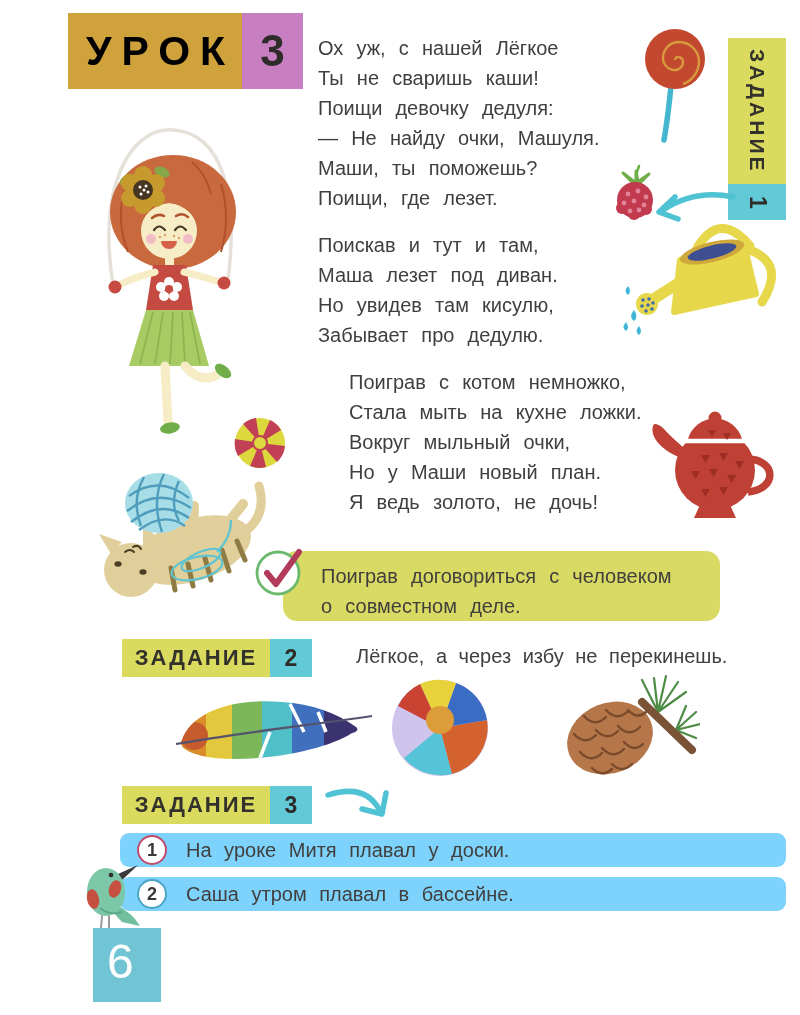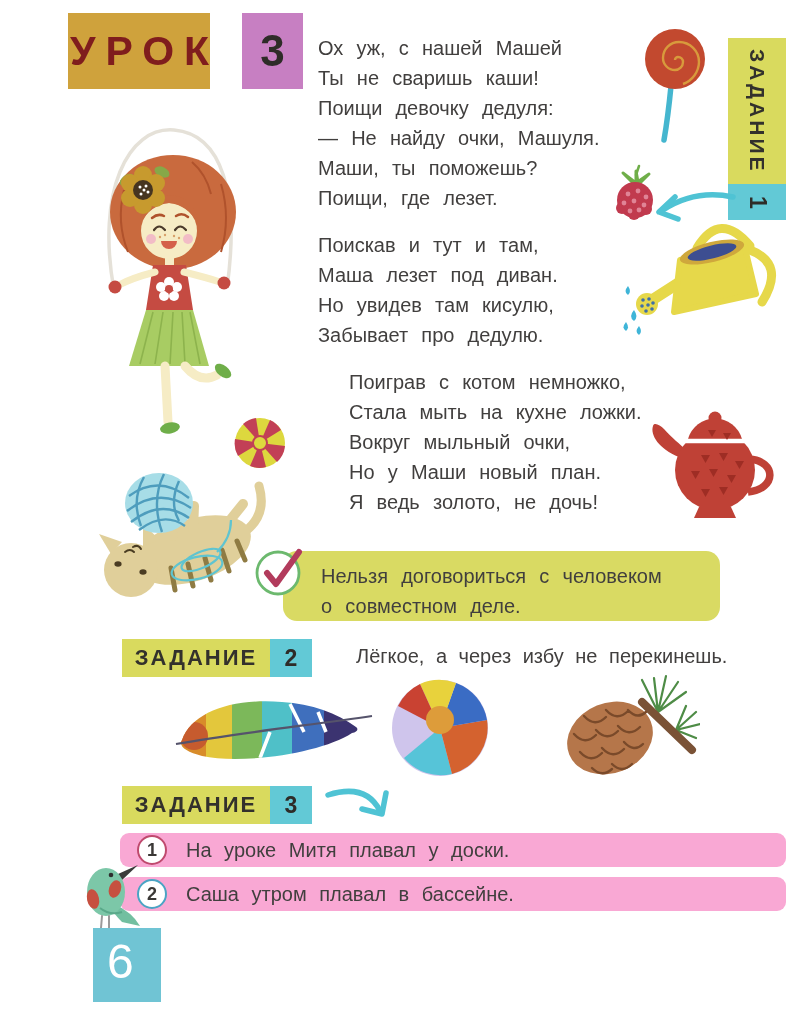--- a/index.html
+++ b/index.html
@@ -4,23 +4,23 @@
 <style>
   html,body{margin:0;padding:0;background:#ffffff;}
   .page{
     position:relative;width:800px;height:1015px;background:#ffffff;overflow:hidden;
     font-family:"Liberation Sans", sans-serif;color:#413f3e;
     outline:1px solid #efefef;
   }
   .abs{position:absolute;}
   
   .lesson-label-box{
-    left:68px;top:13px;width:142px;height:76px;background:#cfa23c;
-    display:flex;align-items:center;justify-content:center;
-    font-size:41px;font-weight:600;letter-spacing:10px;color:#7f1d1d;
+    left:68px;top:13px;width:174px;height:76px;background:#cfa23c;
+    display:flex;align-items:center;justify-content:center;
+    font-size:41px;font-weight:600;letter-spacing:10px;color:#000000;
     padding-left:11px;box-sizing:border-box;
   }
   .lesson-number-box{
     left:242px;top:13px;width:61px;height:76px;background:#c77fc2;
     display:flex;align-items:center;justify-content:center;
     font-size:44px;font-weight:600;color:#2e2c28;
   }
   
   .poem-line{font-size:20px;line-height:30px;word-spacing:0.38em;white-space:nowrap;}
   .stanza1{left:318px;top:33px;}
@@ -50,21 +50,21 @@
     font-size:22px;font-weight:700;letter-spacing:2px;color:#33312c;
   }
   .task-number-box{
     width:42px;height:38px;background:#62c9d6;
     display:flex;align-items:center;justify-content:center;
     font-size:23px;font-weight:700;color:#2e2c28;
   }
   .riddle{left:356px;top:645px;font-size:20px;word-spacing:0.3em;white-space:nowrap;}
   
   .sentence-bar{
-    left:120px;width:666px;height:34px;background:#f9a8d4;border-radius:9px;
+    left:120px;width:666px;height:34px;background:#7dd3fc;border-radius:9px;
     display:flex;align-items:center;box-sizing:border-box;padding-left:66px;
   }
   .sentence-text{font-size:20px;word-spacing:0.35em;white-space:nowrap;}
   .num-circle{
     width:30px;height:30px;border-radius:50%;background:#ffffff;
     display:flex;align-items:center;justify-content:center;
     font-size:18px;font-weight:600;color:#3a3836;box-sizing:border-box;
   }
   .num-circle.c1{border:2.5px solid #bf4a6e;}
   .num-circle.c2{border:2.5px solid #4aa4c4;}
@@ -77,21 +77,21 @@
 </style>
 </head>
 <body>
 
 <div class="page">
 
   <div class="abs lesson-label-box">УРОК</div>
   <div class="abs lesson-number-box">3</div>
 
   <div class="abs stanza1">
-    <div class="poem-line">Ох уж, с нашей Машей</div>
+    <div class="poem-line">Ох уж, с нашей Лёгкое</div>
     <div class="poem-line">Ты не сваришь каши!</div>
     <div class="poem-line">Поищи девочку дедуля:</div>
     <div class="poem-line">— Не найду очки, Машуля.</div>
     <div class="poem-line">Маши, ты поможешь?</div>
     <div class="poem-line">Поищи, где лезет.</div>
   </div>
   <div class="abs stanza2">
     <div class="poem-line">Поискав и тут и там,</div>
     <div class="poem-line">Маша лезет под диван.</div>
     <div class="poem-line">Но увидев там кисулю,</div>
@@ -281,21 +281,21 @@
       <path d="M 94,23 Q 84,45 94,63"></path>
     </g>
     <g fill="none" stroke="#5fc4d0" stroke-width="2.2">
       <ellipse cx="112" cy="110" rx="26" ry="11" transform="rotate(-14 112 110)"></ellipse>
       <ellipse cx="116" cy="102" rx="21" ry="8" transform="rotate(-24 116 102)"></ellipse>
       <path d="M 132,94 Q 146,80 146,62"></path>
     </g>
   </svg>
 
   <div class="abs answer-box">
-    <div class="answer-line">Нельзя договориться с человеком</div>
+    <div class="answer-line">Поиграв договориться с человеком</div>
     <div class="answer-line">о совместном деле.</div>
   </div>
   <svg class="abs" style="left:252px;top:546px;" width="58" height="52" viewBox="0 0 58 52">
     <circle cx="26" cy="27" r="21" fill="#ffffff" stroke="#6cb96e" stroke-width="2.8"></circle>
     <path d="M 15,27 L 24,38 L 47,6" fill="none" stroke="#b23b5c" stroke-width="6" stroke-linecap="round" stroke-linejoin="round"></path>
   </svg>
 
   <div class="abs task-label-box" style="left:122px;top:639px;">ЗАДАНИЕ</div>
   <div class="abs task-number-box" style="left:270px;top:639px;">2</div>
   <div class="abs riddle">Лёгкое, а через избу не перекинешь.</div>

